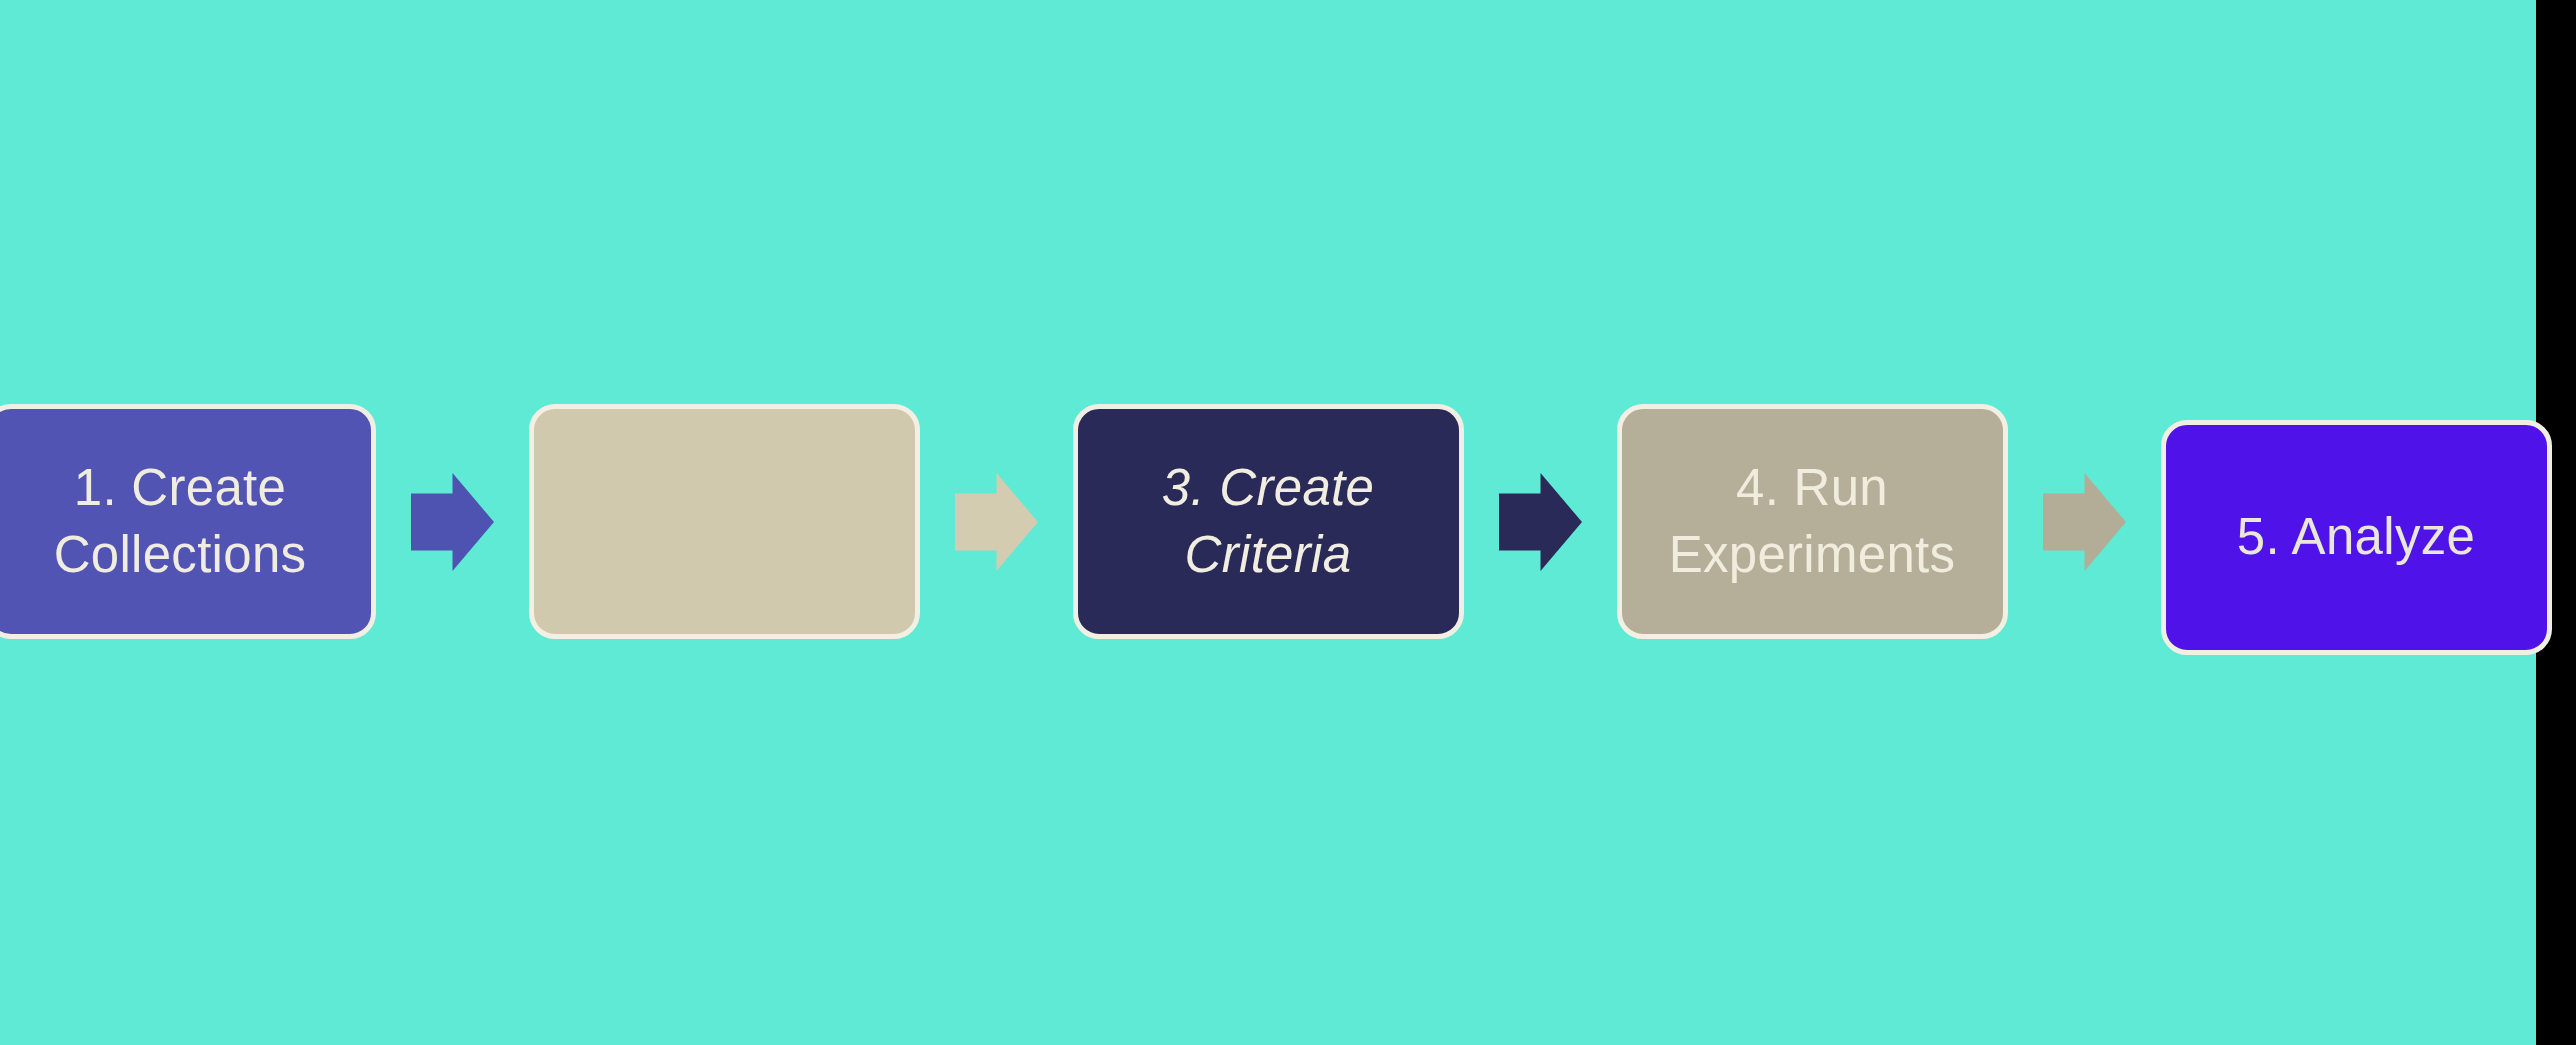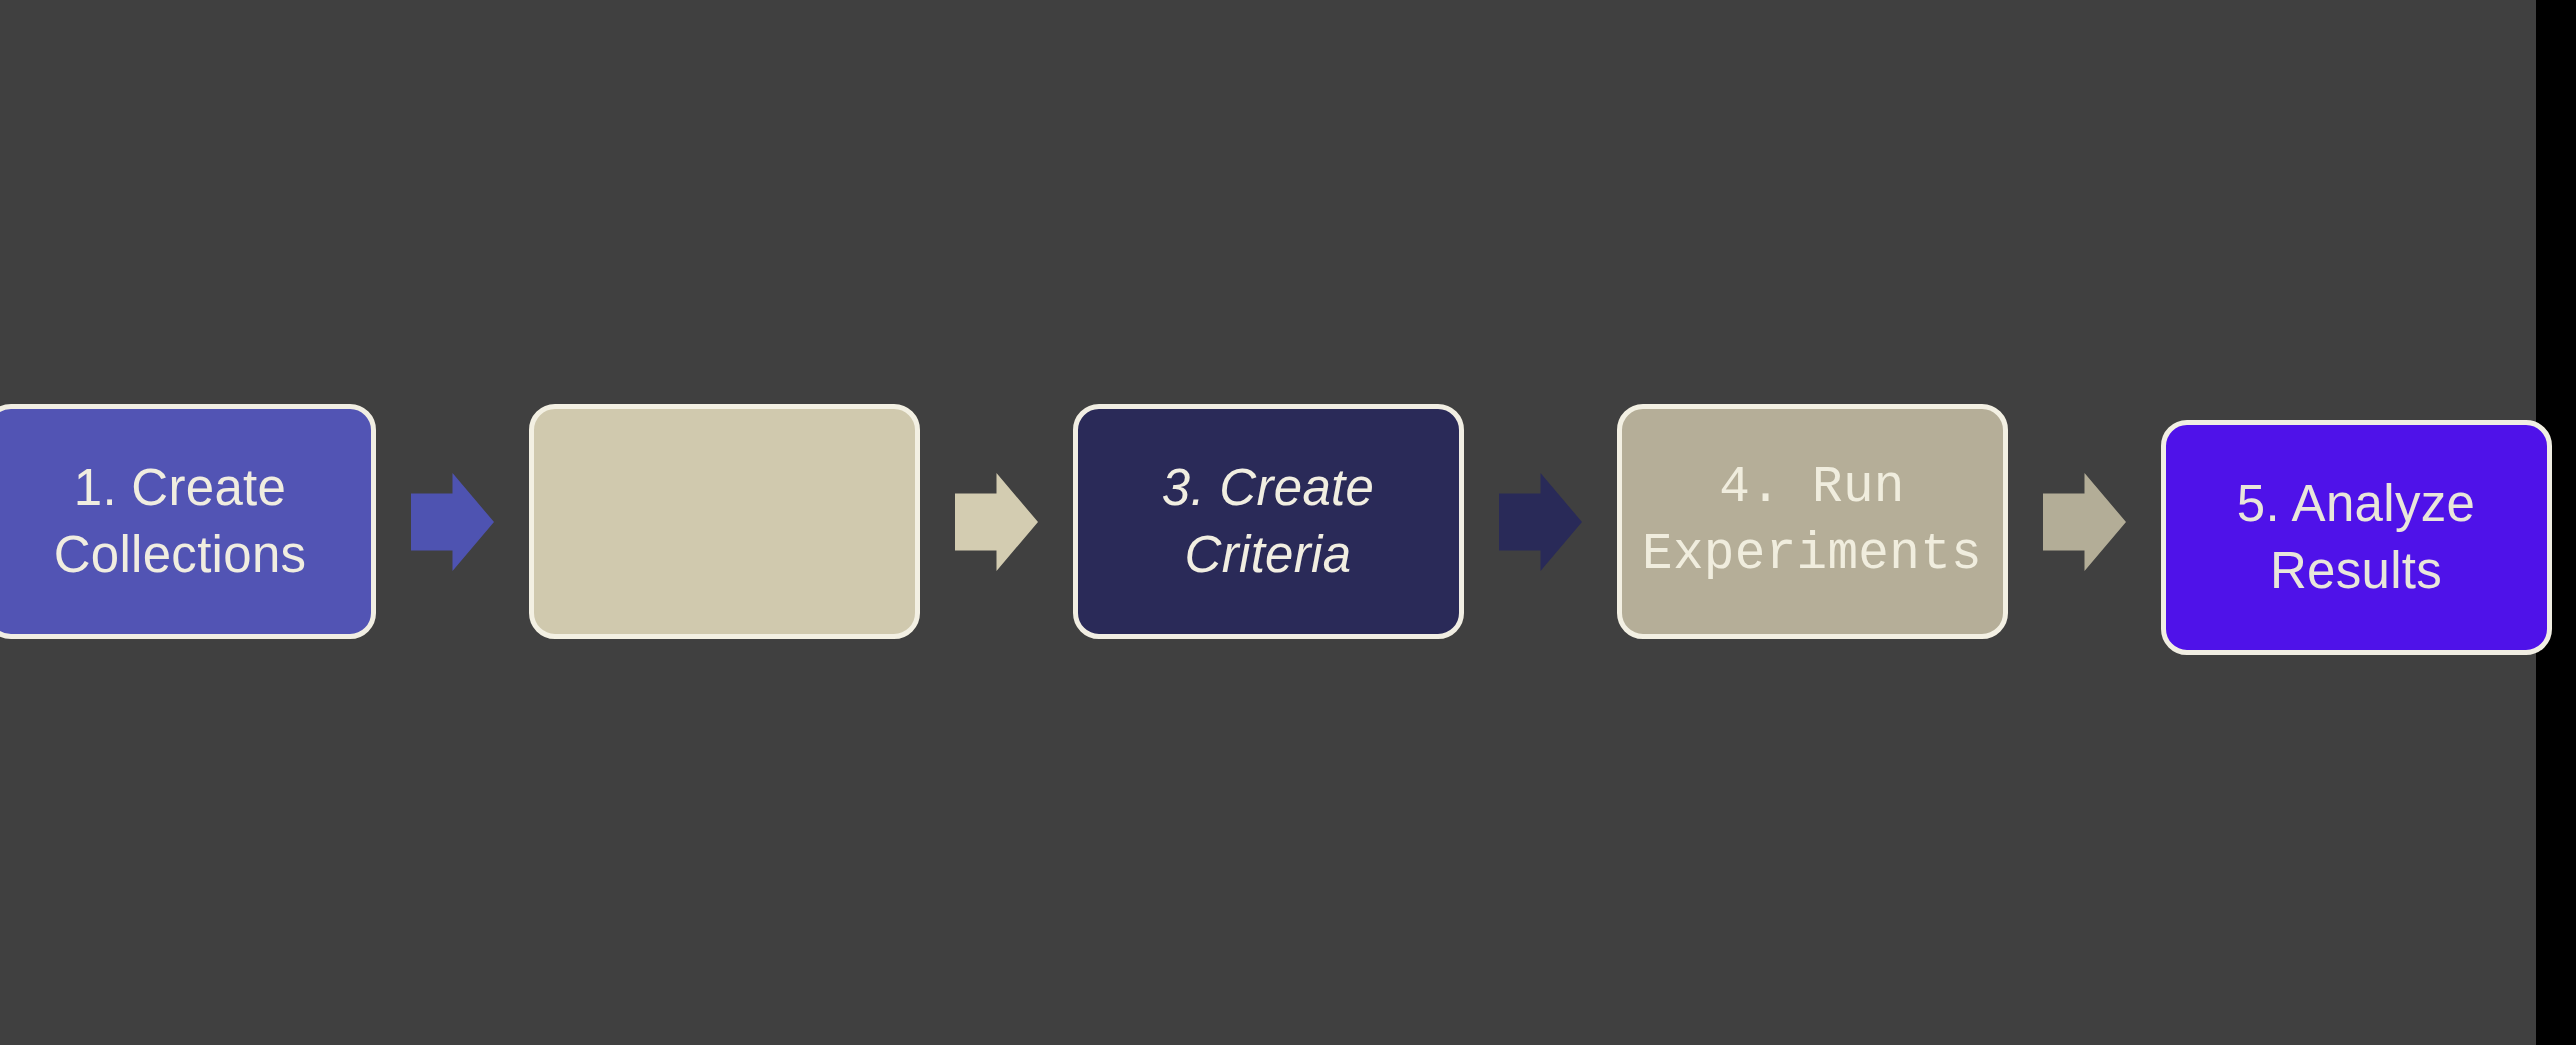--- a/index.html
+++ b/index.html
@@ -8,21 +8,21 @@
     width: 2576px;
     height: 1046px;
     background: #000000;
     font-family: "Liberation Sans", sans-serif;
     overflow: hidden;
   }
   .canvas {
     position: relative;
     width: 2536px;
     height: 1046px;
-    background: #404040;
+    background: #5eead4;
   }
   .flow-row {
     position: absolute;
     left: 0;
     top: 404px;
     width: 100%;
     height: 235px;
     display: flex;
     align-items: center;
     justify-content: center;
@@ -86,33 +86,32 @@
       <div class="step-label">
         <span class="line">3. Create</span>
         <span class="line">Criteria</span>
       </div>
     </div>
 
     <svg class="flow-arrow" viewBox="0 0 134 158" xmlns="http://www.w3.org/2000/svg">
       <polygon points="0,33 67,33 67,0 134,79 67,158 67,125 0,125" fill="#292a58"></polygon>
     </svg>
 
-    <div class="step-box" style="background-color: rgb(181, 174, 152); border-color: rgb(243, 240, 227); color: rgb(240, 237, 222); font-family: Liberation Mono, monospace;">
+    <div class="step-box" style="background-color: rgb(181, 174, 152); border-color: rgb(243, 240, 227); color: rgb(240, 237, 222);">
       <div class="step-label">
         <span class="line">4. Run</span>
         <span class="line">Experiments</span>
       </div>
     </div>
 
     <svg class="flow-arrow" viewBox="0 0 134 158" xmlns="http://www.w3.org/2000/svg">
       <polygon points="0,33 67,33 67,0 134,79 67,158 67,125 0,125" fill="#b3ad97"></polygon>
     </svg>
 
     <div class="step-box" style="background-color: rgb(79, 18, 233); border-color: rgb(241, 238, 227); color: rgb(233, 230, 218); margin-top: 32px;">
       <div class="step-label">
         <span class="line">5. Analyze</span>
-        <span class="line">Results</span>
       </div>
     </div>
 
   </div>
 </div>
 
 
 </body></html>

